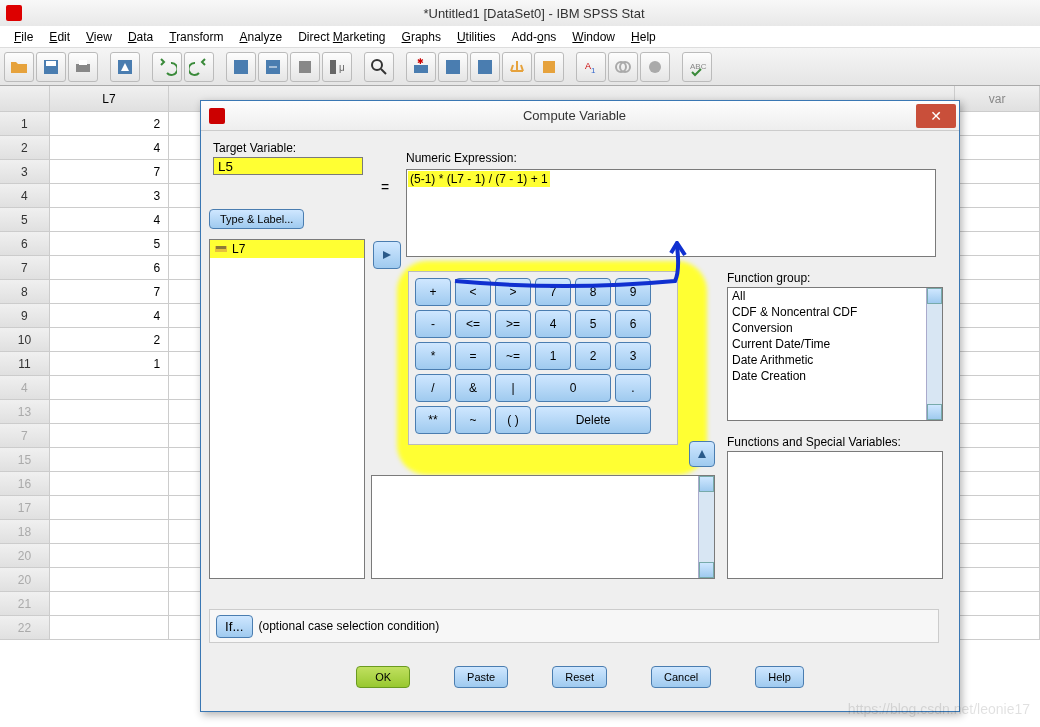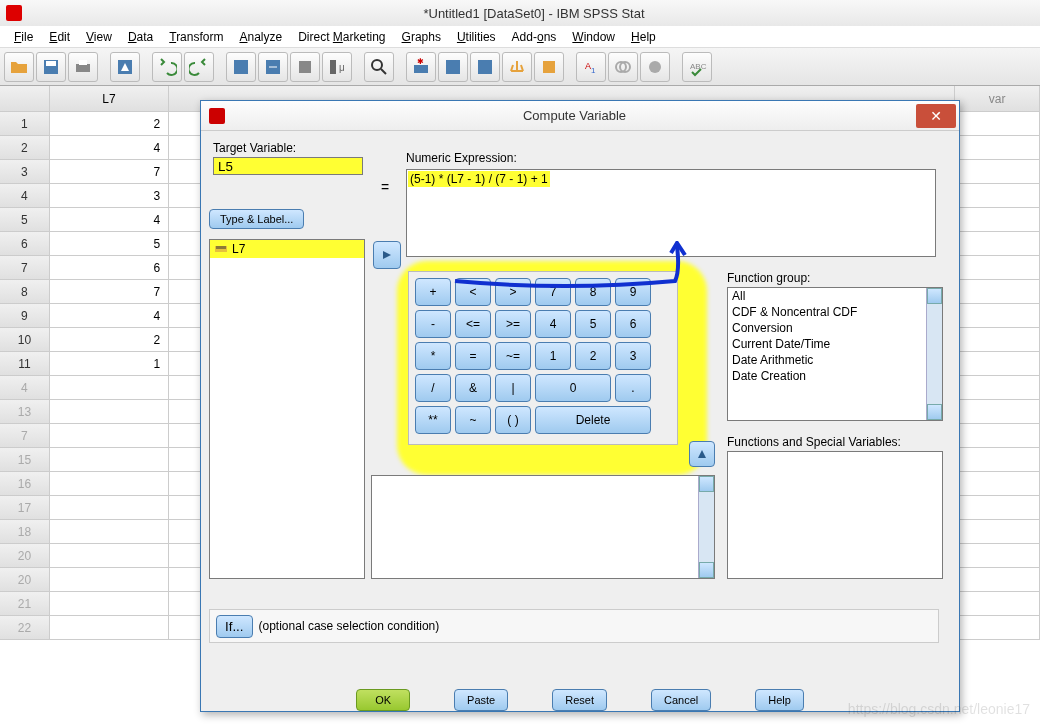--- a/index.html
+++ b/index.html
@@ -75,21 +75,21 @@
 .fs-lbl { position: absolute; left: 526px; top: 304px; }
 .fs-list { position: absolute; left: 526px; top: 320px; width: 216px; height: 128px; border: 1px solid #7a7a7a; background: #fff; }
 
 .desc { position: absolute; left: 170px; top: 344px; width: 344px; height: 104px; border: 1px solid #7a7a7a; background: #fff; }
 .desc .dscroll { position: absolute; right: 0; top: 0; width: 16px; height: 100%; background: #d8e6f3; border-left: 1px solid #aac; }
 .desc .dscroll .sbtn { height: 16px; background: linear-gradient(#cfe7ff,#9fcaef); border: 1px solid #7aa; }
 
 .ifrow { position: absolute; left: 8px; top: 478px; width: 730px; height: 34px; border: 1px solid #ccc; background: #f7f7f7; display: flex; align-items: center; padding: 0 6px; gap: 6px; }
 .ifbtn { border: 1px solid #4a7db0; border-radius: 4px; background: linear-gradient(#cfe7ff,#9fcaef); padding: 3px 8px; cursor: pointer; }
 
-.btns { position: absolute; left: 0; bottom: 0; width: 100%; display: flex; justify-content: center; gap: 8px; }
+.btns { position: absolute; left: 0; bottom: 23px; width: 100%; display: flex; justify-content: center; gap: 8px; }
 .okbtn { background: linear-gradient(#c0e060,#98c830); border-color: #6a9a20; padding: 4px 18px; }
 .genbtn { padding: 4px 12px; margin-left: 36px; }
 
 .annotation { position: absolute; left: 244px; top: 110px; width: 260px; height: 60px; z-index: 5; pointer-events: none; }
 .watermark { position: absolute; bottom: 10px; right: 10px; color: rgba(0,0,0,0.12); font-size: 14px; }
 </style>
 </head>
 <body>
 
 <div class="titlebar">

